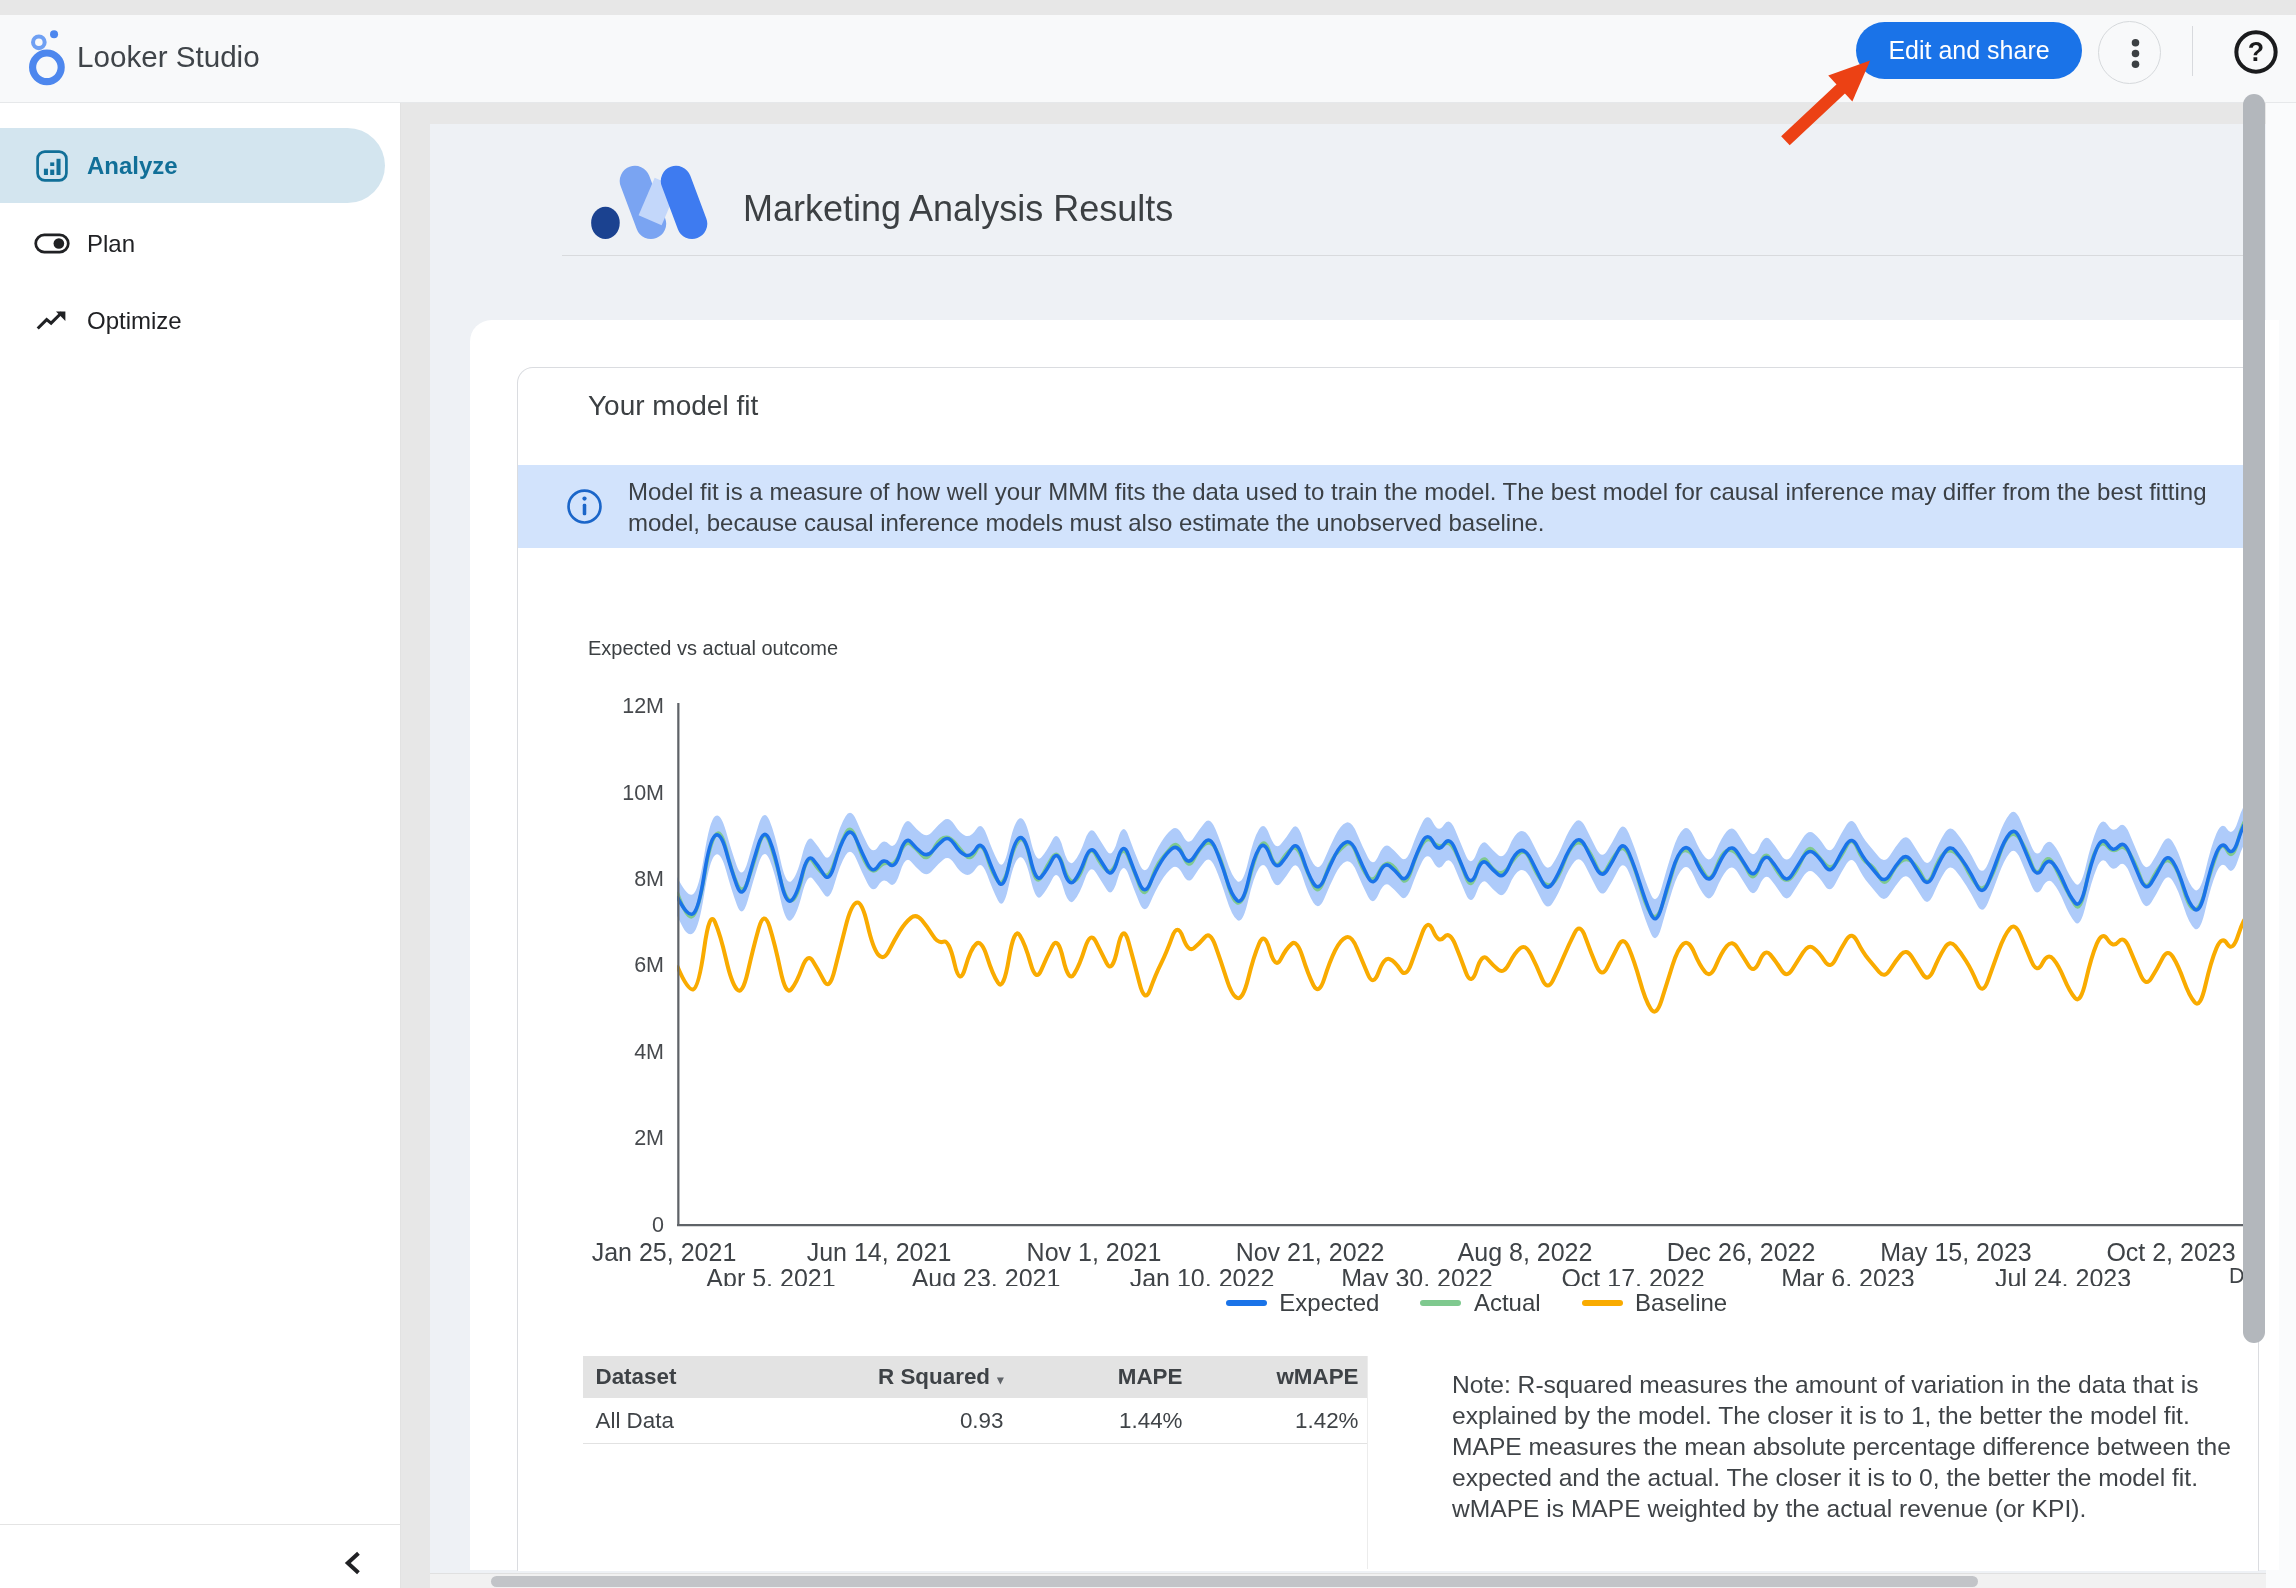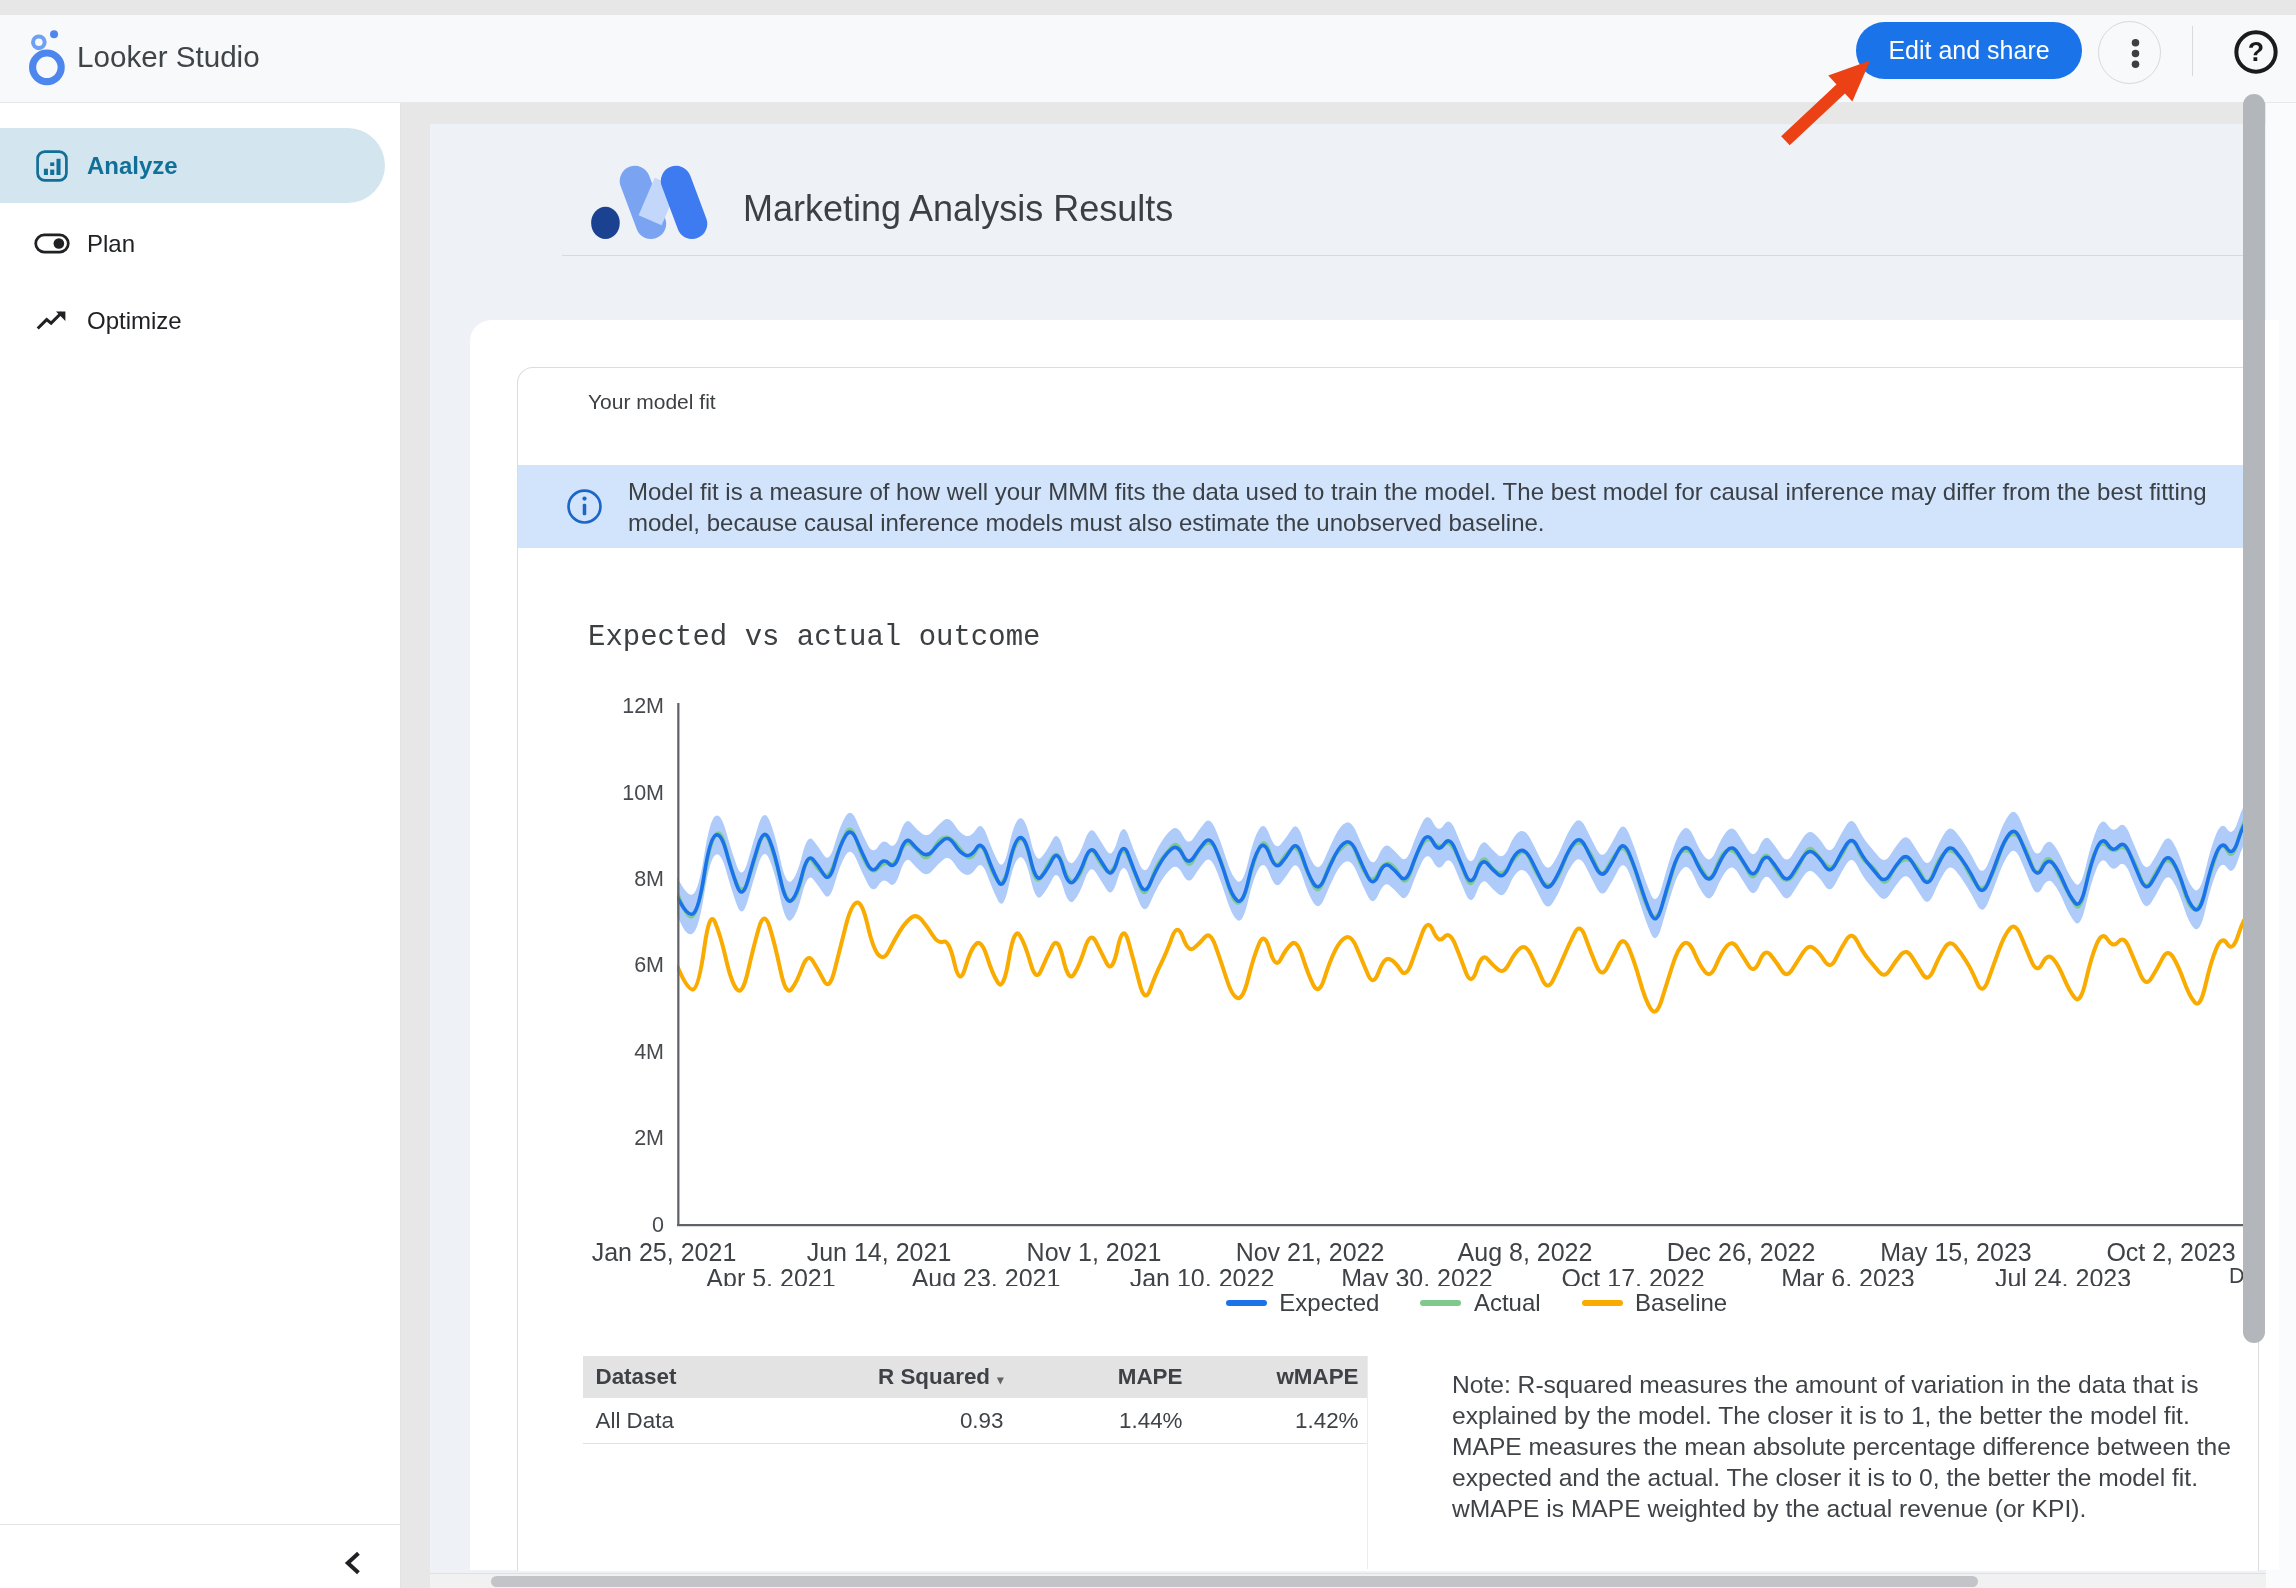--- a/index.html
+++ b/index.html
@@ -29,25 +29,25 @@
   
   #right-gutter{position:absolute;left:2266px;top:87px;width:30px;height:1502px;background:#fafbfc;}
   #report-panel{position:absolute;left:430px;top:124px;width:1836px;height:1465px;background:#eef1f5;}
   #report-logo{position:absolute;left:584px;top:161px;}
   #report-title{position:absolute;left:743px;top:188px;font-size:36px;color:#3c4043;}
   #title-divider{position:absolute;left:562px;top:255px;width:1693px;height:0.9px;background:#d8dadd;}
   #canvas{position:absolute;left:470px;top:320px;width:1809px;height:1250px;background:#ffffff;border-radius:21.5px 0 0 0;}
   #model-card{position:absolute;left:517px;top:367px;width:1740px;height:1203px;background:#ffffff;border:1.3px solid #dadce0;border-radius:16px 16px 0 0;border-bottom:none;overflow:hidden;z-index:5;}
 
   
-  #card-title{position:absolute;left:70px;top:21.5px;font-size:21px;color:#3c4043;}
+  #card-title{position:absolute;left:70px;top:21.5px;font-size:28px;color:#3c4043;}
   #info-banner{position:absolute;left:0px;top:97px;width:1740px;height:83px;background:#d2e3fc;}
   #banner-text{position:absolute;left:110px;top:10.7px;width:1621px;font-size:24px;line-height:31px;color:#3b4045;}
   #banner-icon{position:absolute;left:47px;top:21.5px;}
-  #chart-heading{position:absolute;left:70px;top:253px;font-size:29px;color:#3c4043;font-family:Liberation Mono, monospace;}
+  #chart-heading{position:absolute;left:70px;top:269px;font-size:20px;color:#3c4043;}
 
   
   #chart-area{position:absolute;left:56px;top:322px;width:1684px;height:596px;overflow:hidden;}
   .ytick{position:absolute;left:0;width:90px;text-align:right;font-size:21.5px;color:#46494d;transform:translateY(-50%);}
   .xtick{position:absolute;font-size:25px;color:#3f4347;transform:translateX(-50%);white-space:nowrap;}
   #x-clipped{position:absolute;font-size:21.5px;color:#3f4347;white-space:nowrap;}
   #legend{position:absolute;left:287px;top:921px;width:1343px;display:flex;justify-content:center;align-items:center;gap:41px;}
   .leg-item{display:flex;align-items:center;gap:12.5px;}
   .leg-swatch{width:41px;height:6.3px;border-radius:3.6px;}
   .leg-label{font-size:24px;color:#3c4043;}

